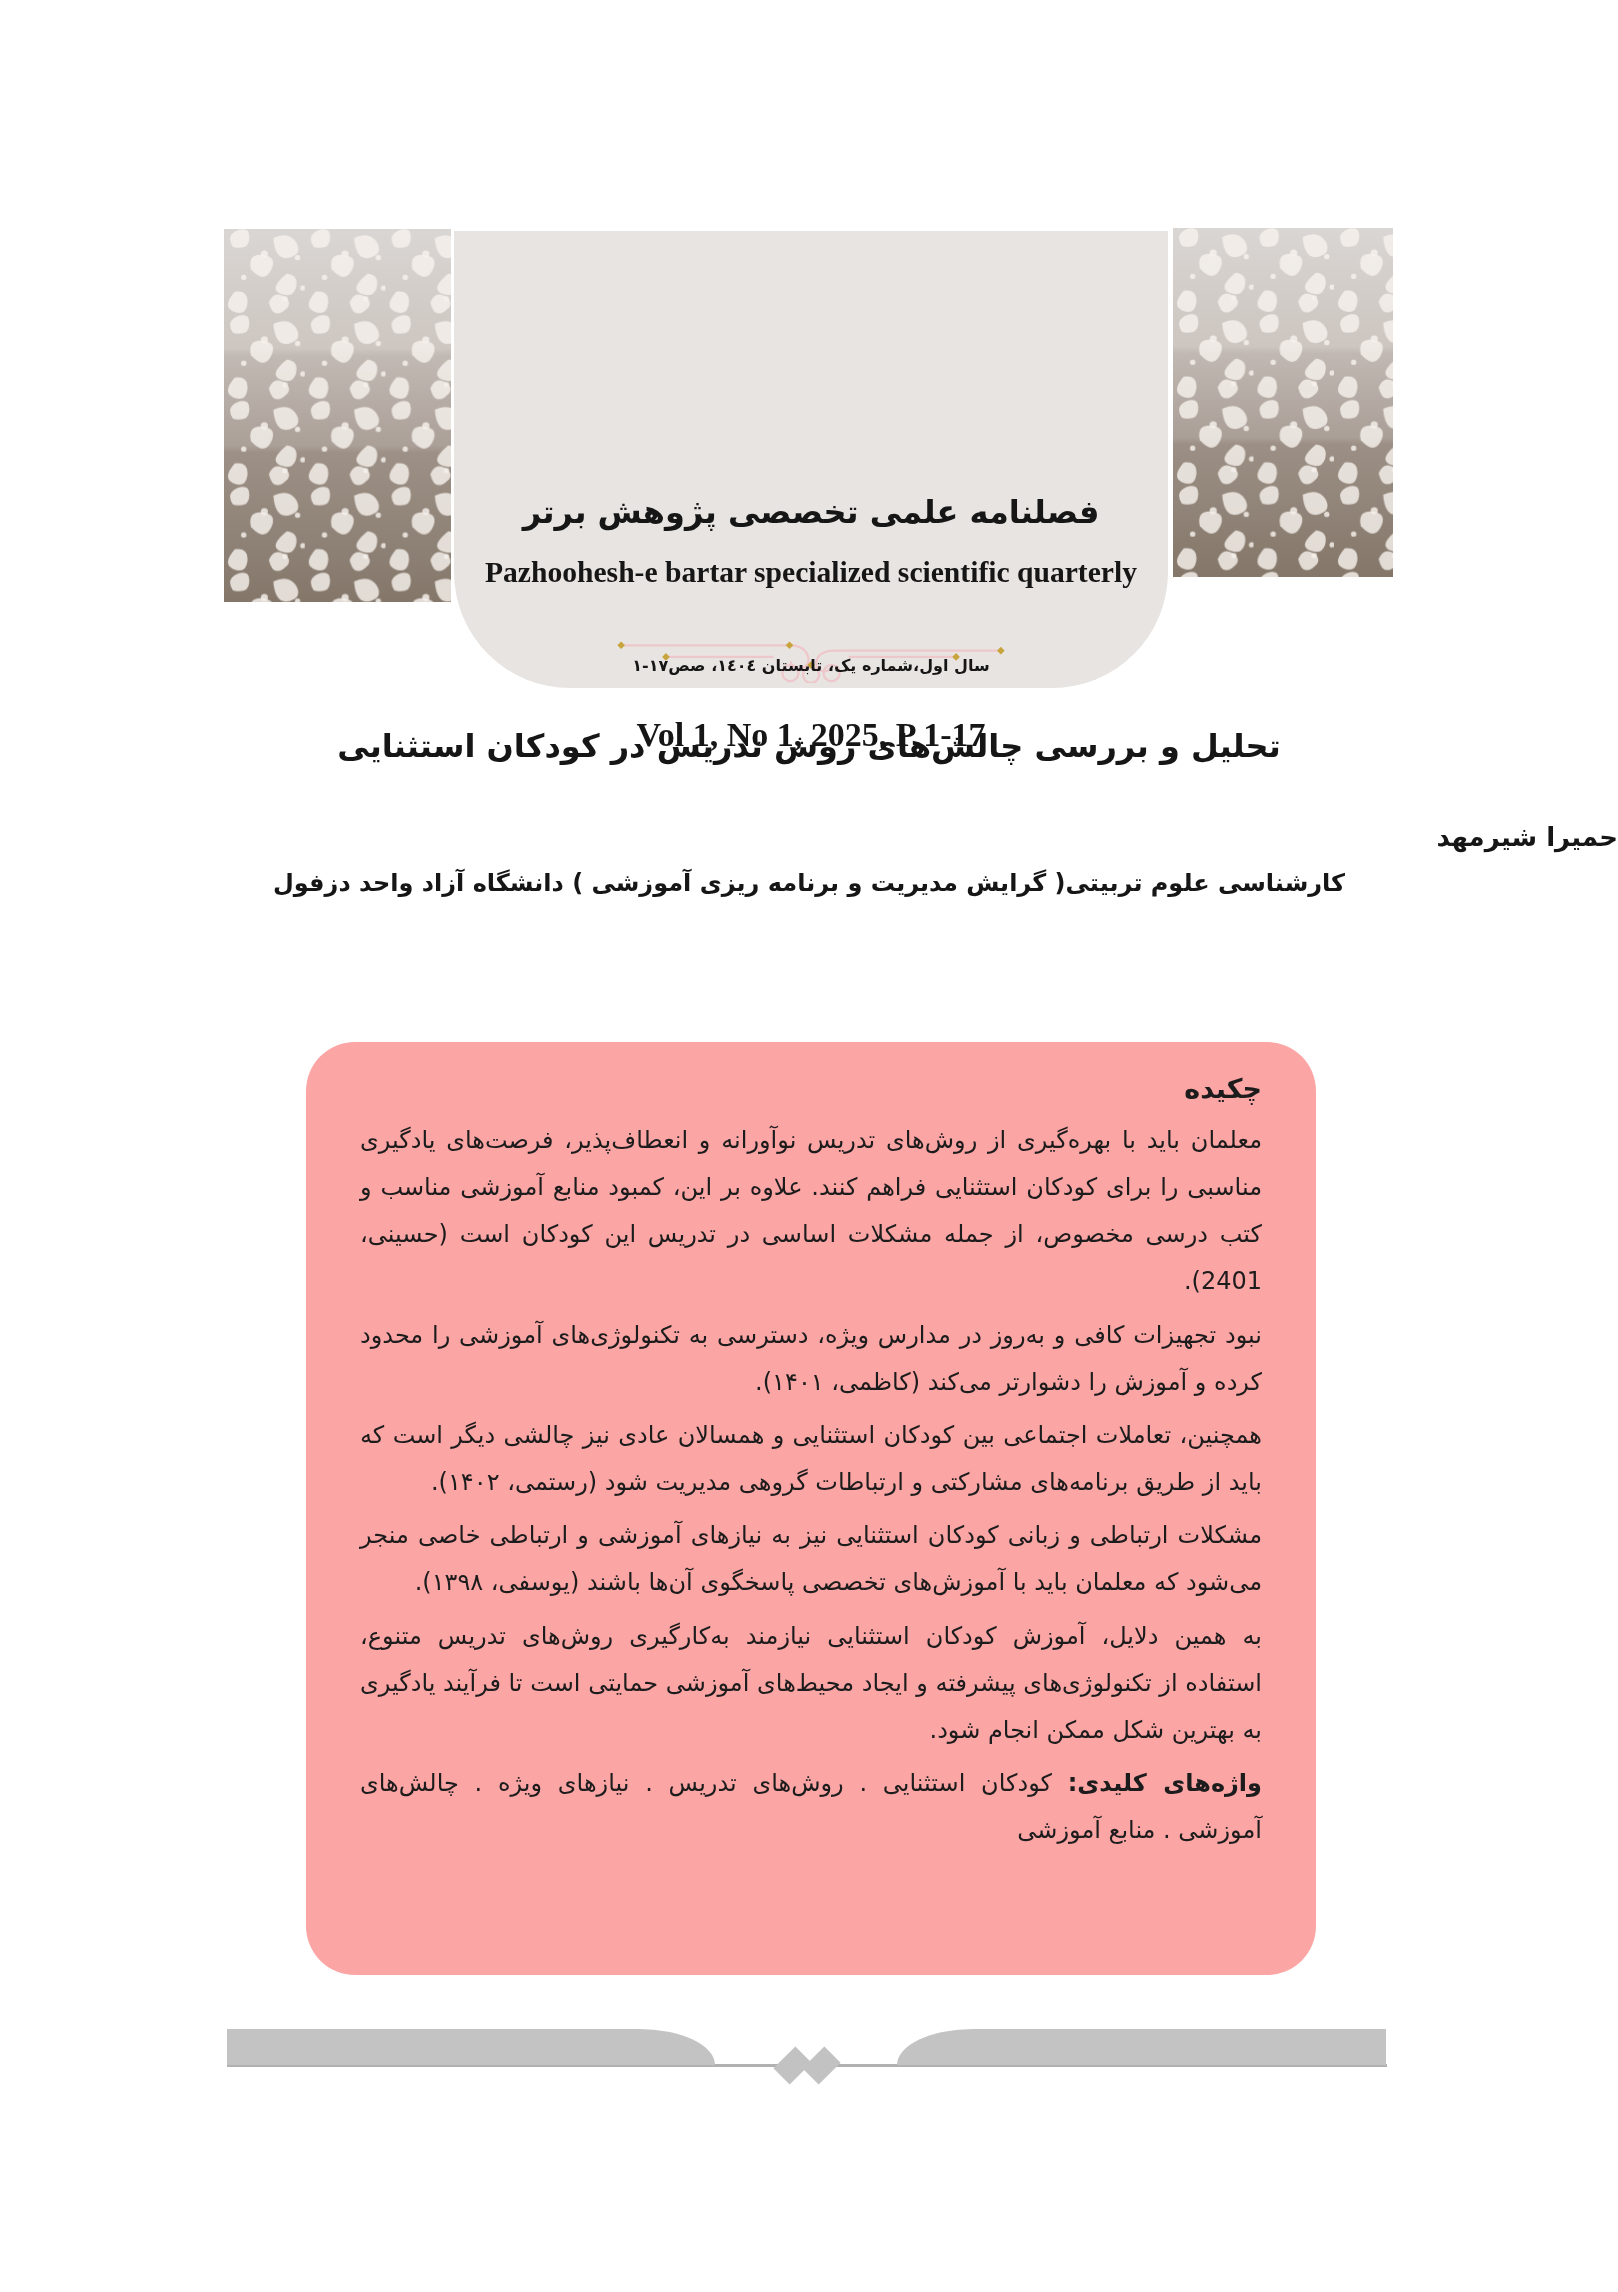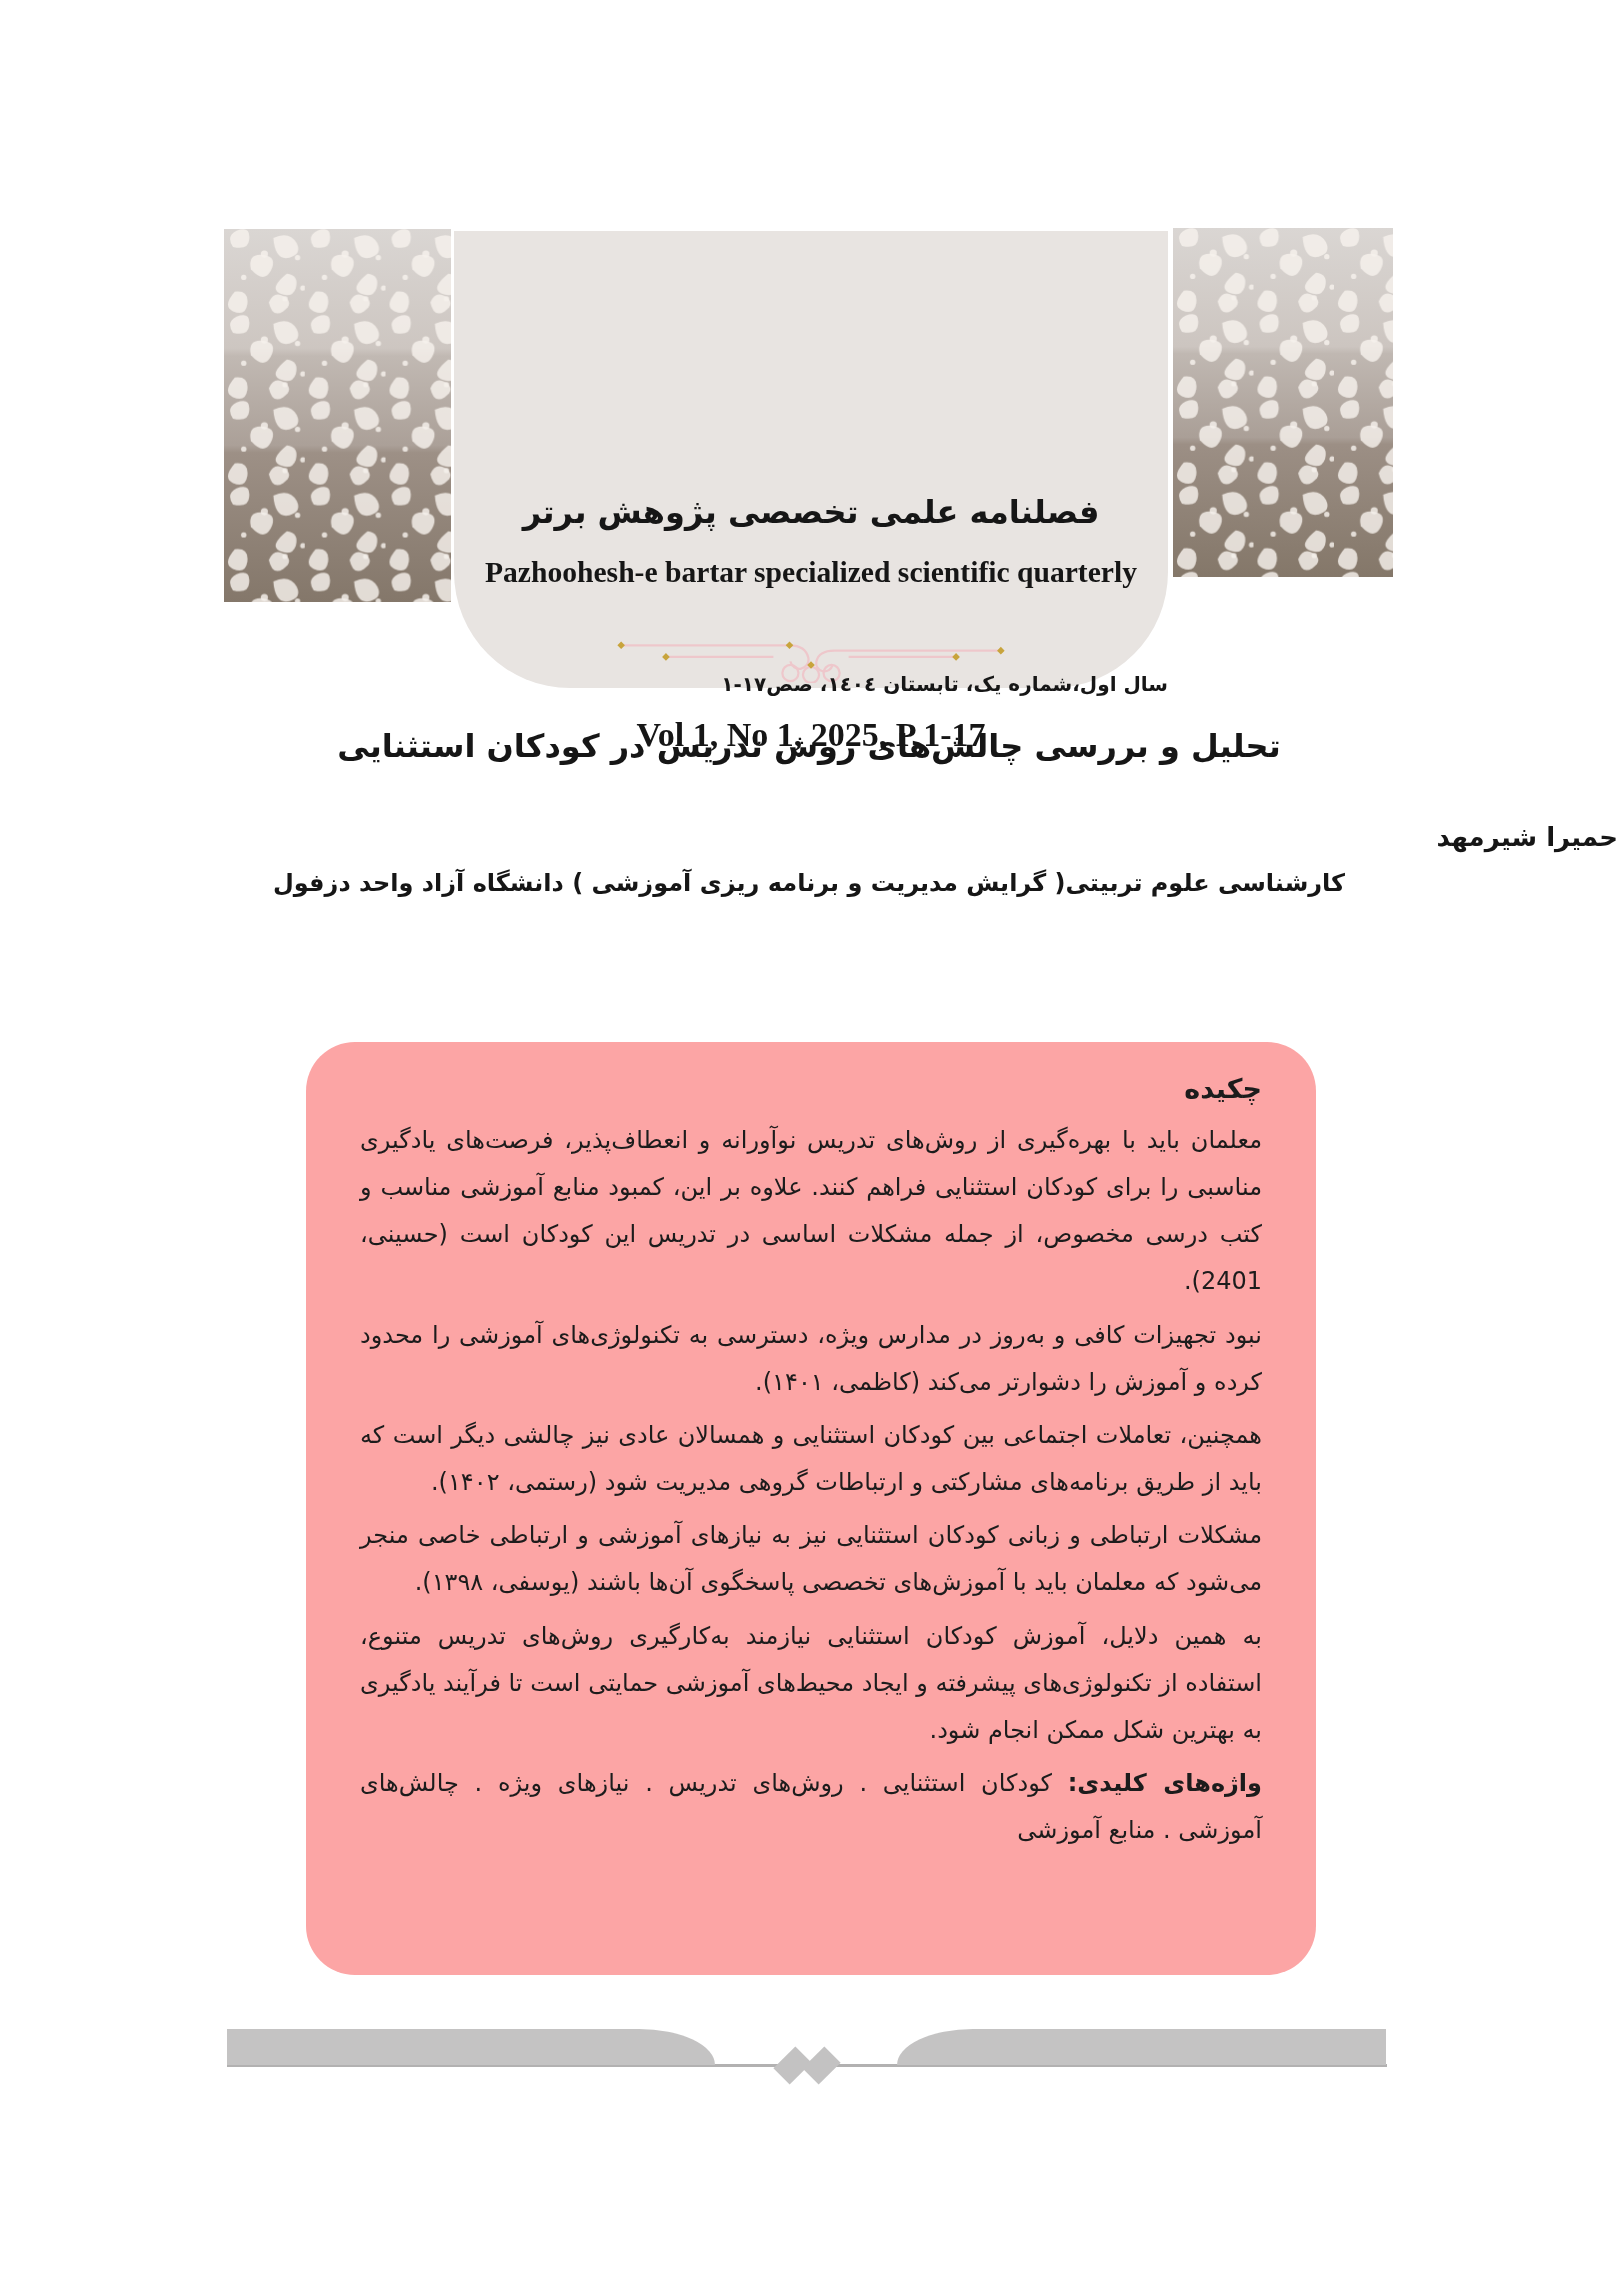--- a/index.html
+++ b/index.html
@@ -13,21 +13,21 @@
   .ornament-band svg{display:block;width:100%;height:100%;}
 
   .center-panel{position:absolute;left:454px;top:231px;width:714px;height:457px;
                 background:#e8e4e1;border-radius:0 0 116px 116px;text-align:center;}
   .journal-title-fa{position:absolute;left:0;right:0;top:262px;font-size:32px;font-weight:bold;direction:rtl;}
   .journal-title-en{position:absolute;left:7.2px;right:7.2px;top:322px;margin:0 auto;width:699px;
                     font-family:"Liberation Serif","DejaVu Serif",serif;
                     font-weight:bold;font-size:29.6px;line-height:38px;}
   .header-divider{position:absolute;left:0;right:0;top:407px;height:45px;}
   .header-divider svg{display:block;margin:0 auto;}
-  .issue-fa{position:absolute;left:0;right:0;top:441px;font-size:20px;font-weight:bold;direction:rtl;text-align:right;}
+  .issue-fa{position:absolute;left:0;right:0;top:425px;font-size:16px;font-weight:bold;direction:rtl;}
   .issue-en{position:absolute;left:0;right:0;top:485px;font-family:"Liberation Serif","DejaVu Serif",serif;
             font-weight:bold;font-size:34px;}
 
   
   .article-title{position:absolute;left:0;width:100%;top:727px;text-align:center;
                  font-size:32px;font-weight:bold;direction:rtl;}
   .article-author{position:absolute;left:0;width:100%;top:822px;
                   font-size:26px;font-weight:bold;direction:rtl;}
   .article-affiliation{position:absolute;left:0;width:100%;top:869px;text-align:center;
                   font-size:24px;font-weight:bold;direction:rtl;}

